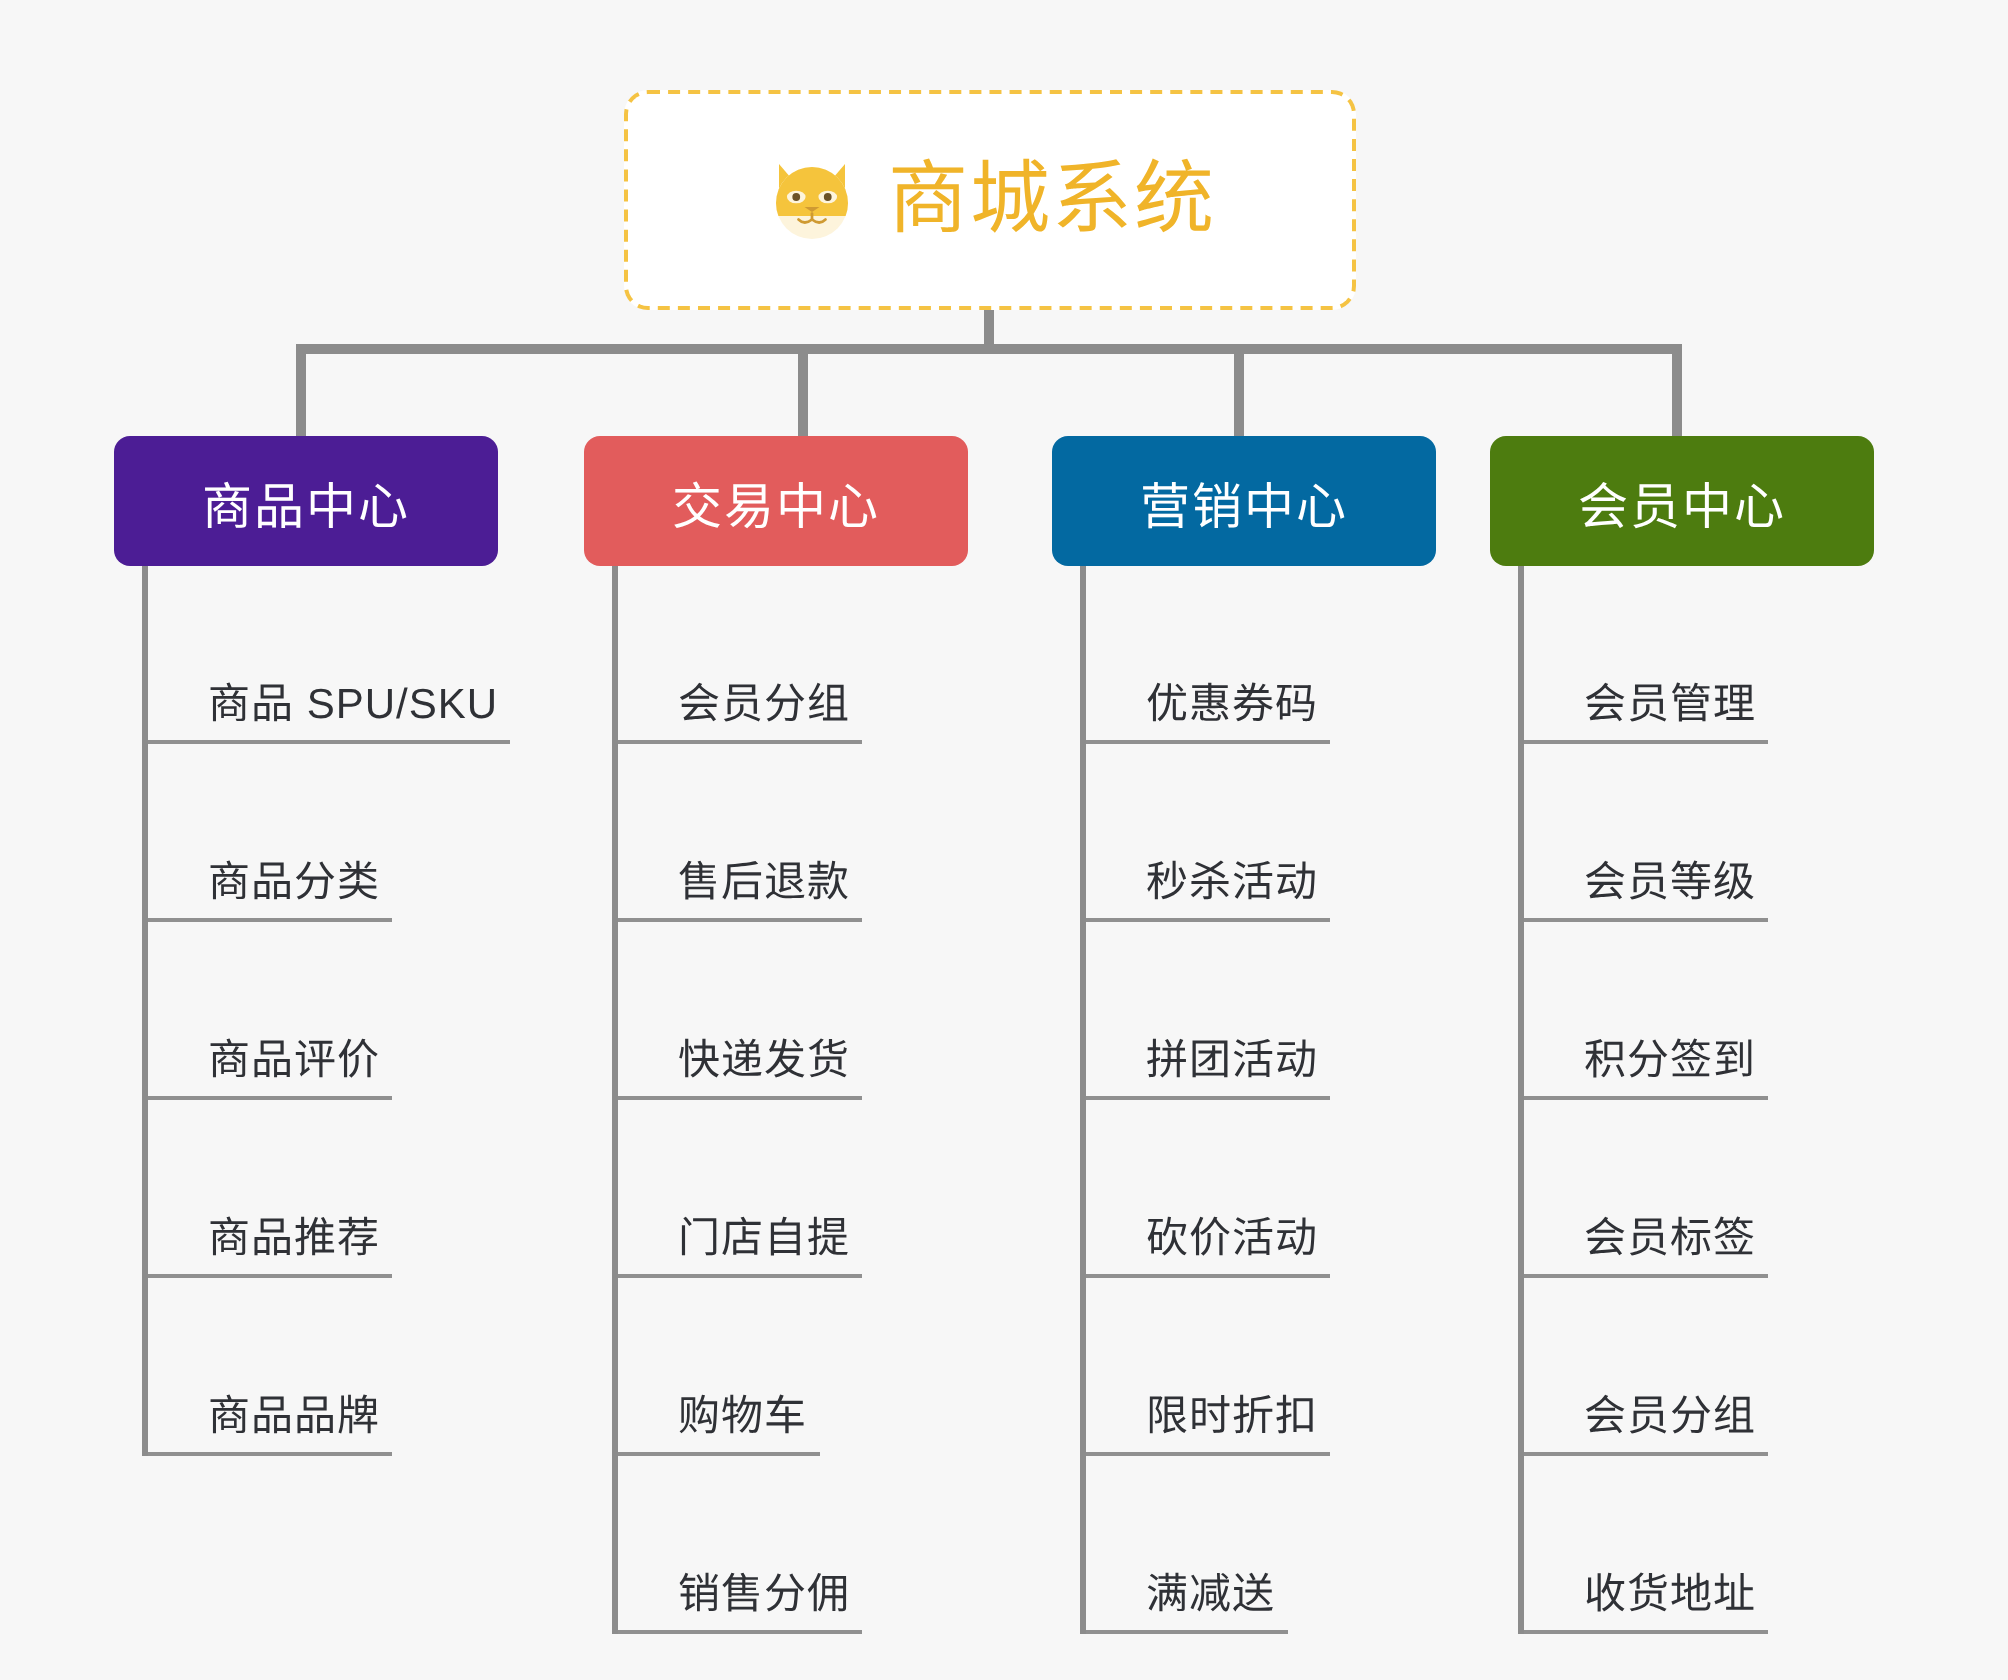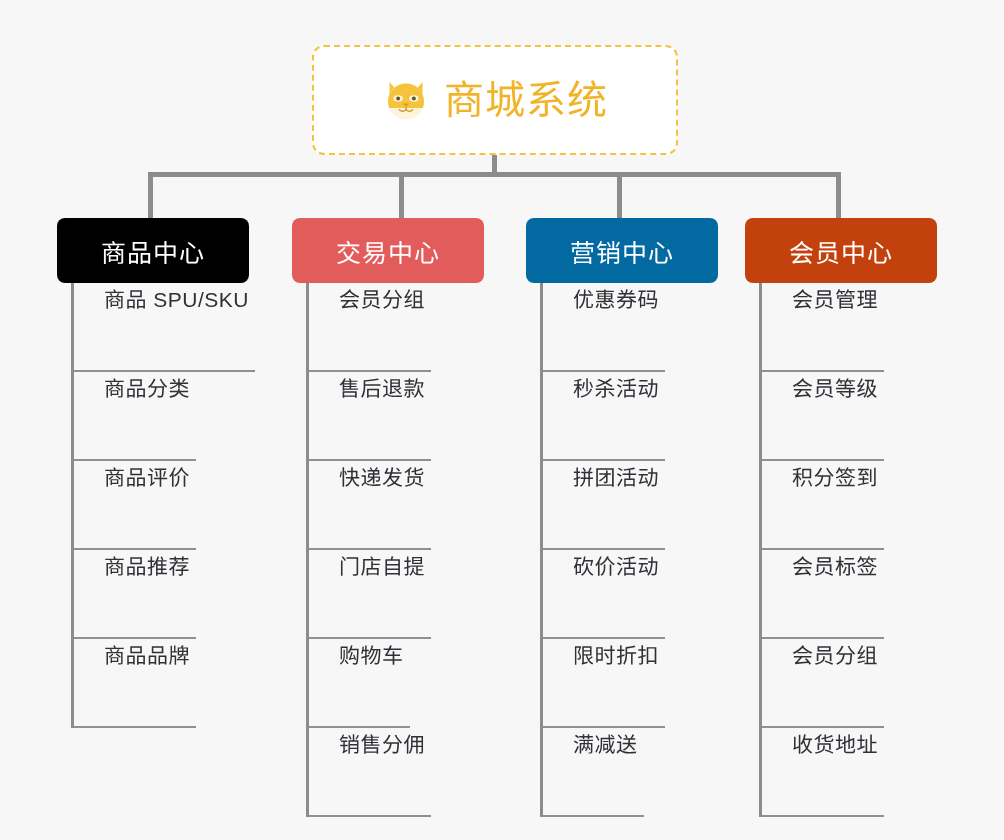--- a/index.html
+++ b/index.html
@@ -109,20 +109,21 @@
   .leaf-stack {
     position: relative;
     margin-left: 14px;
     padding-left: 0;
     border-left: 3px solid #8c8c8c;
   }
   .leaf-item {
     height: 89px;
     position: relative;
     display: flex;
+    align-items: flex-end;
     box-sizing: border-box;
   }
   .leaf-underline {
     position: absolute;
     left: 0;
     bottom: 0;
     height: 2px;
     background: #909090;
   }
   .leaf-label {
@@ -158,21 +159,21 @@
   </div>
 
   <div class="conn-stem"></div>
   <div class="conn-bar"></div>
   <div class="conn-drop d1"></div>
   <div class="conn-drop d2"></div>
   <div class="conn-drop d3"></div>
   <div class="conn-drop d4"></div>
 
   <div class="column c1">
-    <div class="cat-box" style="background: #000000;">
+    <div class="cat-box" style="background: #4c1d95;">
       <span>商品中心</span>
     </div>
     <div class="leaf-stack">
       <div class="leaf-item">
           <span class="leaf-underline" style="width: 181px;"></span>
           <span class="leaf-label">商品 SPU/SKU</span>
         </div>
       <div class="leaf-item">
           <span class="leaf-underline" style="width: 122px;"></span>
           <span class="leaf-label">商品分类</span>
@@ -250,21 +251,21 @@
           <span class="leaf-label">限时折扣</span>
         </div>
       <div class="leaf-item">
           <span class="leaf-underline" style="width: 101px;"></span>
           <span class="leaf-label">满减送</span>
         </div>
     </div>
   </div>
 
   <div class="column c4">
-    <div class="cat-box" style="background: #c2410c;">
+    <div class="cat-box" style="background: #4d7c0f;">
       <span>会员中心</span>
     </div>
     <div class="leaf-stack">
       <div class="leaf-item">
           <span class="leaf-underline" style="width: 122px;"></span>
           <span class="leaf-label">会员管理</span>
         </div>
       <div class="leaf-item">
           <span class="leaf-underline" style="width: 122px;"></span>
           <span class="leaf-label">会员等级</span>

